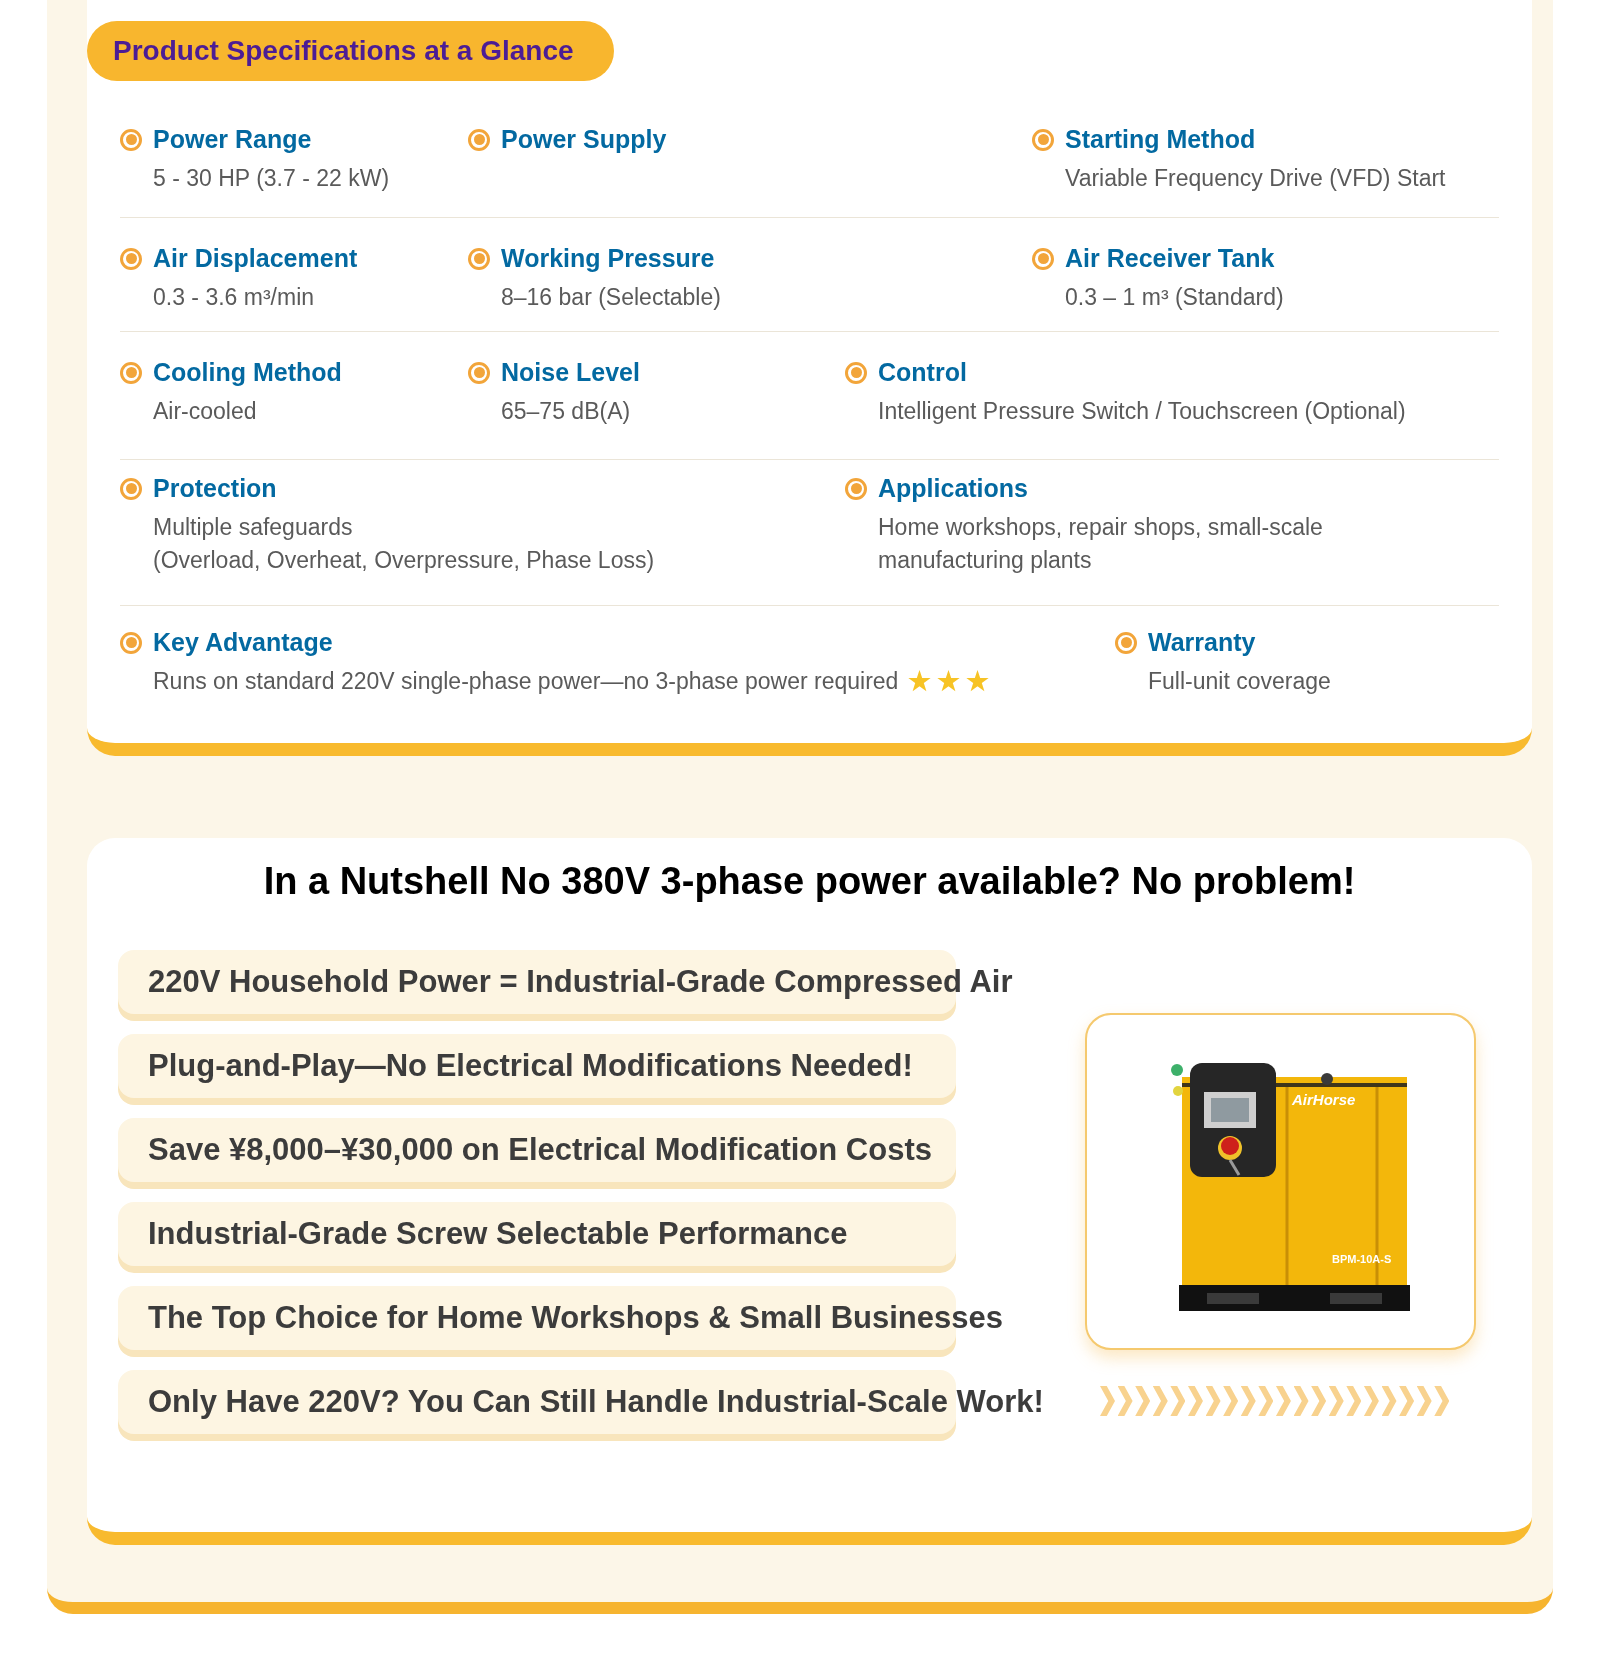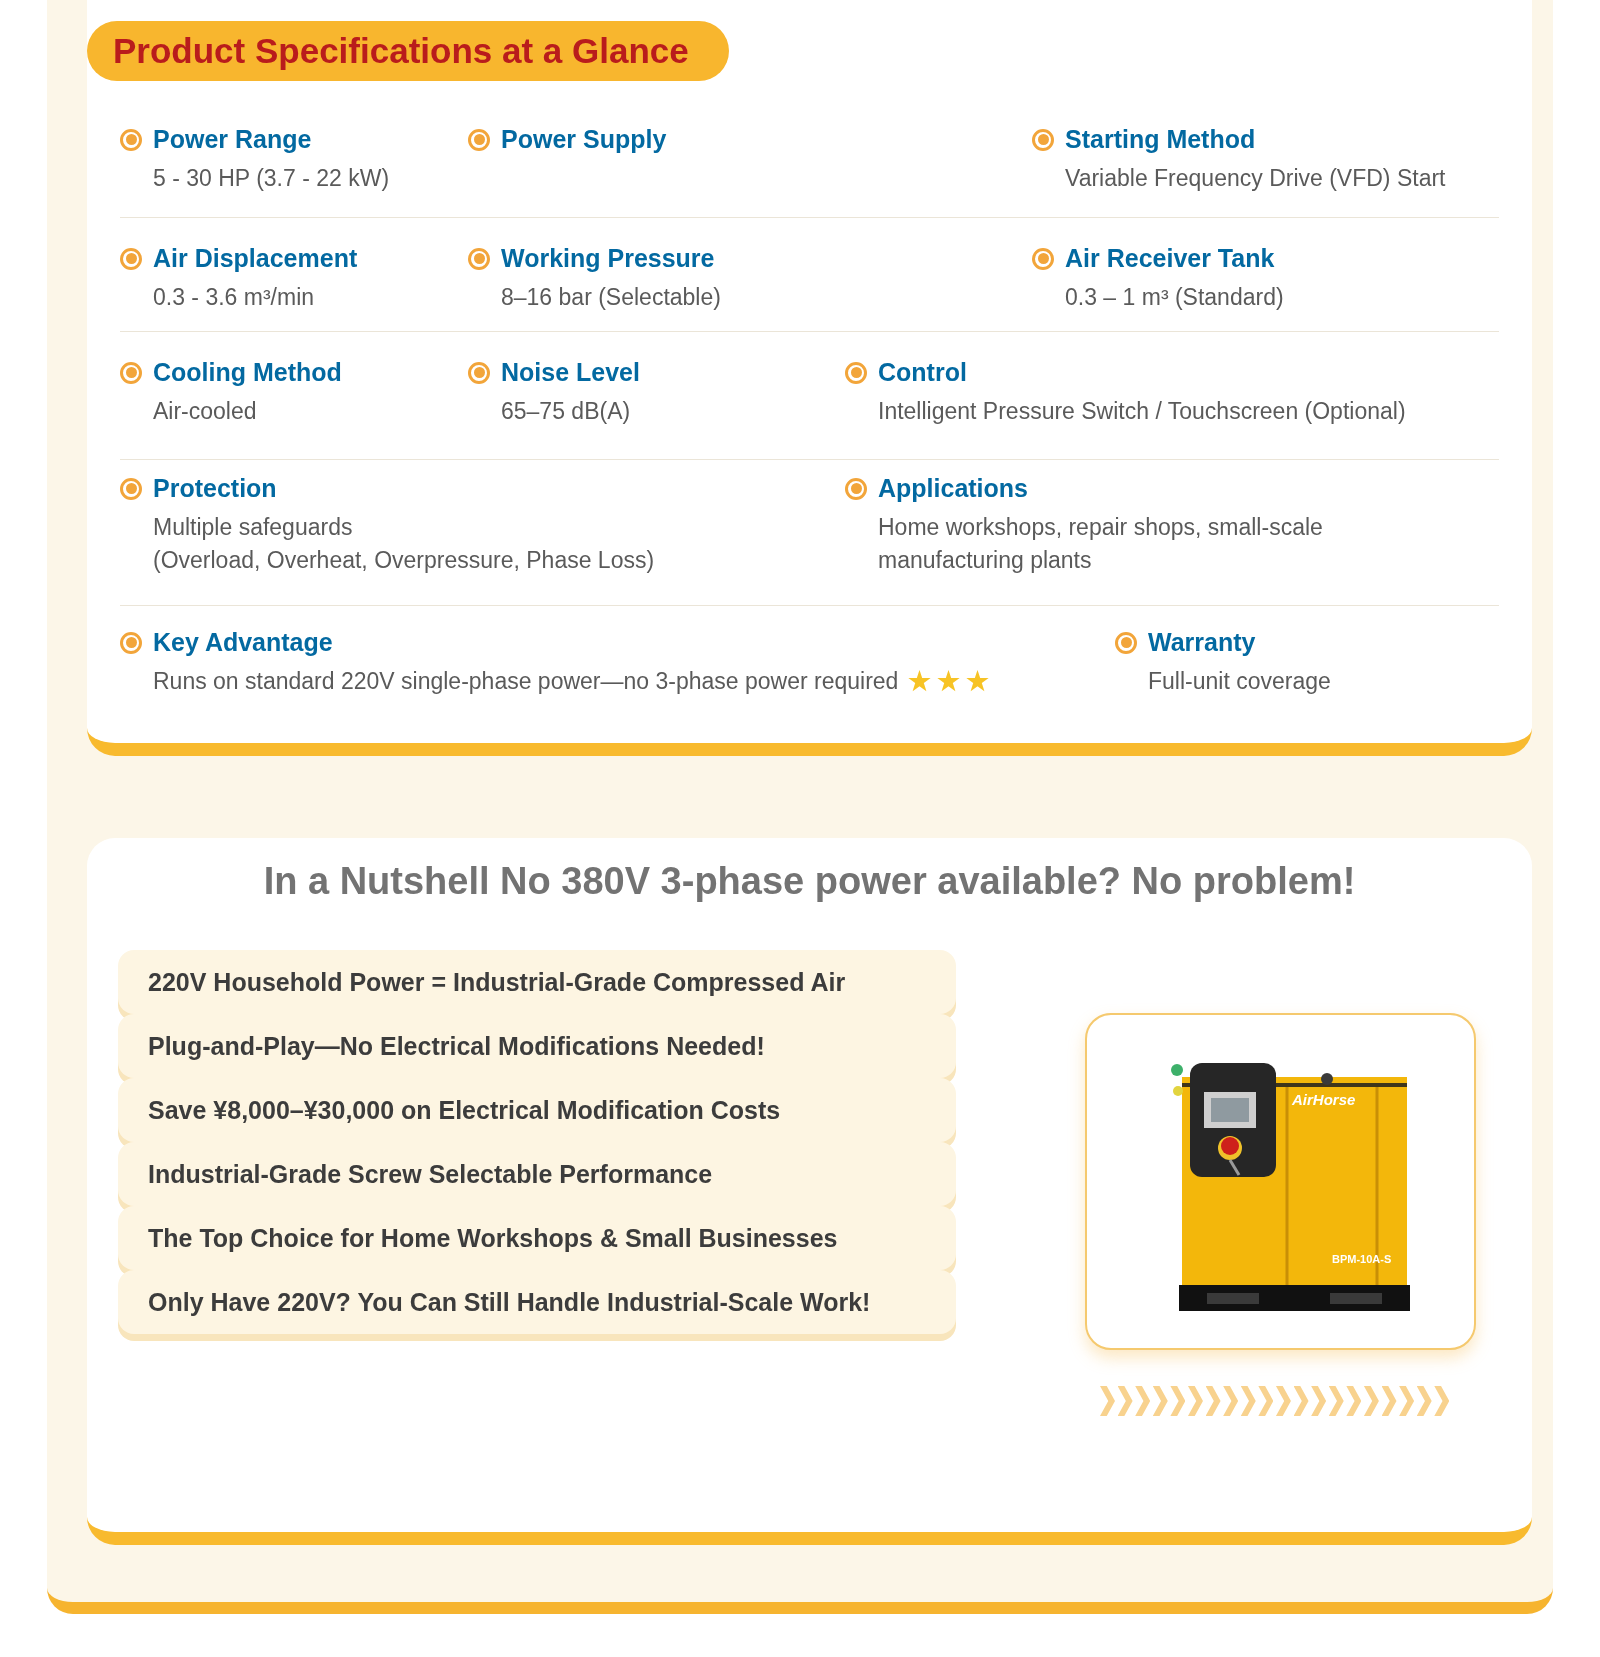--- a/index.html
+++ b/index.html
@@ -8,43 +8,43 @@
   
   .sheet{position:absolute;left:47px;top:0;width:1506px;height:1602px;background:#FCF6E8;
          border-bottom:12px solid #F6B42F;border-radius:0 0 26px 26px;}
   
   .card{position:absolute;background:#ffffff;}
   .card1{left:87px;top:0;width:1445px;height:743px;border-bottom:13px solid #F8BA2E;
          border-radius:0 0 28px 28px;}
   .card2{left:87px;top:838px;width:1445px;height:694px;border-bottom:13px solid #F8BA2E;
          border-radius:28px;}
   
-  .badge{position:absolute;left:0;top:21px;background:#F8B62E;color:#b91c1c;
-         font-size:35px;font-weight:bold;line-height:38px;padding:11px 40px 11px 26px;
+  .badge{position:absolute;left:0;top:21px;background:#F8B62E;color:#4c1d95;
+         font-size:28px;font-weight:bold;line-height:38px;padding:11px 40px 11px 26px;
          border-radius:30px;letter-spacing:0;}
   
   .spec-rows{position:absolute;left:0;top:81px;width:100%;}
   .spec-row{position:relative;margin:0 33px;}
   .spec-row.hasline{border-bottom:1px solid #EBE5D8;}
   .spec-item{position:absolute;top:var(--pt);white-space:nowrap;}
   .spec-label-row{display:flex;align-items:center;gap:11px;}
   .bullet{position:relative;width:16px;height:16px;border:3px solid #F2A53A;
           border-radius:50%;background:#ffffff;flex:0 0 auto;}
   .bullet::after{content:"";position:absolute;inset:2.5px;background:#F2A53A;border-radius:50%;}
   .spec-label{font-size:25px;font-weight:bold;color:#0369a1;}
   .spec-value{margin:8px 0 0 33px;font-size:23px;color:#5A5A5A;line-height:33px;white-space:pre-line;}
   .bolts{color:#F7B825;font-size:25px;letter-spacing:4px;margin-left:6px;}
   .stars{color:#F7C325;font-size:29px;letter-spacing:3px;margin-left:8px;vertical-align:-2px;}
   
   .nutshell-title{position:absolute;left:0;top:22px;width:100%;text-align:center;
-        font-size:38px;font-weight:bold;color:#737373;}
+        font-size:38px;font-weight:bold;color:#000000;}
   .pills{position:absolute;left:31px;top:112px;width:838px;}
-  .pill{height:64px;background:#FDF5E2;border-radius:16px;
+  .pill{height:64px;margin-bottom:20px;background:#FDF5E2;border-radius:16px;
         box-shadow:0 7px 0 #F8E5BC;display:flex;align-items:center;padding:0 30px;
-        font-size:25px;font-weight:bold;color:#3C3C3C;white-space:nowrap;}
+        font-size:31px;font-weight:bold;color:#3C3C3C;white-space:nowrap;}
   
   .product-card{position:absolute;left:998px;top:175px;width:387px;height:333px;
         background:#ffffff;border:2px solid #F5C96E;border-radius:26px;
         box-shadow:0 8px 16px rgba(246,189,86,0.35);overflow:hidden;}
   .product-card svg{display:block;}
   
   .chevrons{position:absolute;left:1013px;top:548px;width:352px;height:30px;
         display:flex;align-items:center;}
   .chev{width:15px;height:30px;margin-right:2.6px;background:#F8D28E;flex:0 0 auto;
         clip-path:polygon(0 0,45% 0,100% 50%,45% 100%,0 100%,55% 50%);}

